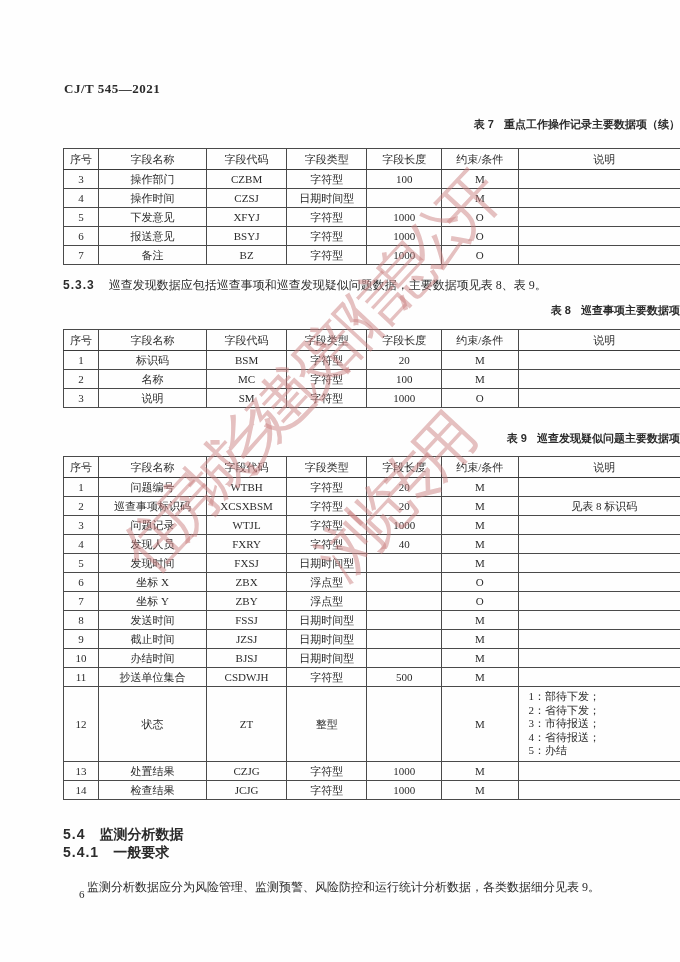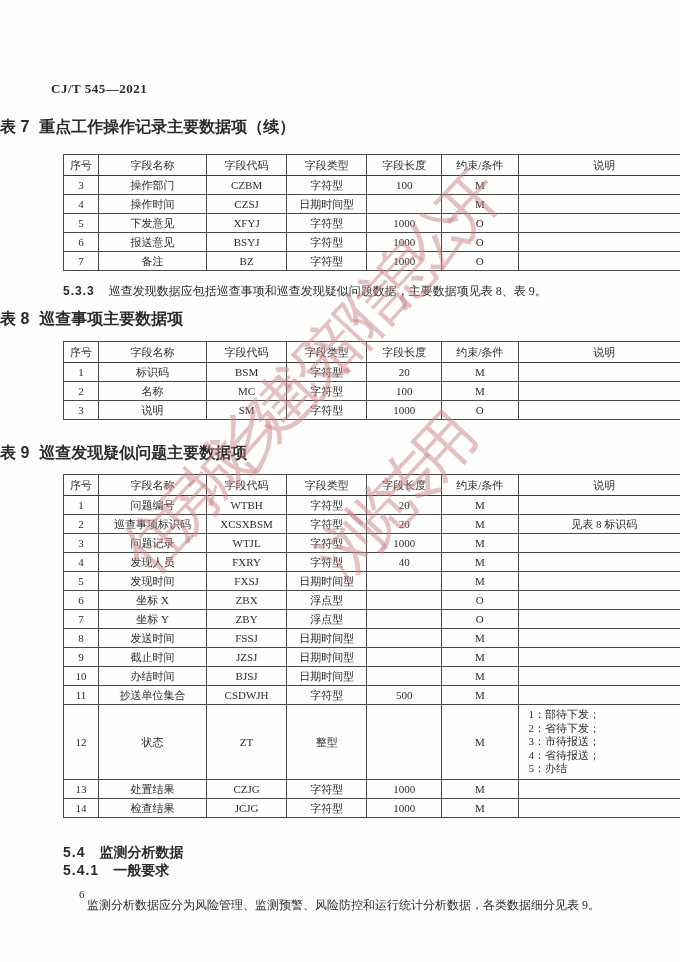--- a/index.html
+++ b/index.html
@@ -9,26 +9,26 @@
     width:680px; height:962px;
     margin:0 auto;
     background:#fefefe;
     overflow:hidden;
     color:#2b2b2b;
     font-family:"Liberation Serif","DejaVu Serif",serif;
   }
   .content { position:relative; z-index:1; }
 
   .doc-code {
-    position:absolute; left:51px; top:81px;
+    position:absolute; left:64px; top:81px;
     font-size:13px; font-weight:bold; letter-spacing:0.5px;
   }
 
   .tbl-title {
-    text-align:left; font-weight:bold; font-size:16px;
+    text-align:right; font-weight:bold; font-size:11px;
     font-family:"Liberation Sans","DejaVu Sans",sans-serif;
   }
   .tbl-title .tno { margin-right:10px; }
   #title-t0 { padding-top:117px; }
   #title-t1 { padding-top:9px; }
   #title-t2 { padding-top:23px; }
 
   table {
     border-collapse:collapse; table-layout:fixed;
     width:628px; margin-left:63px;

